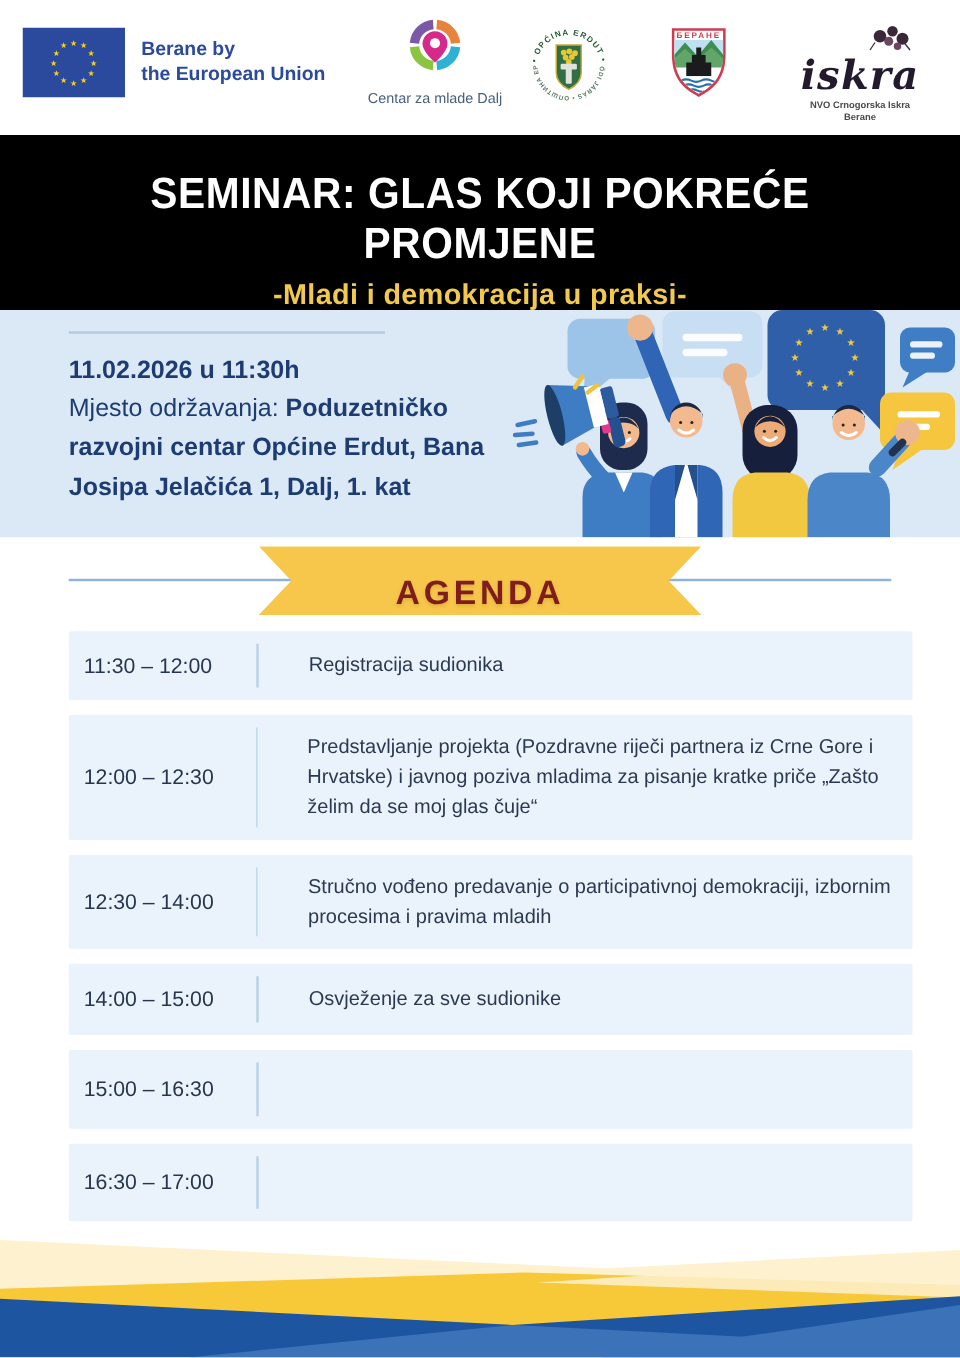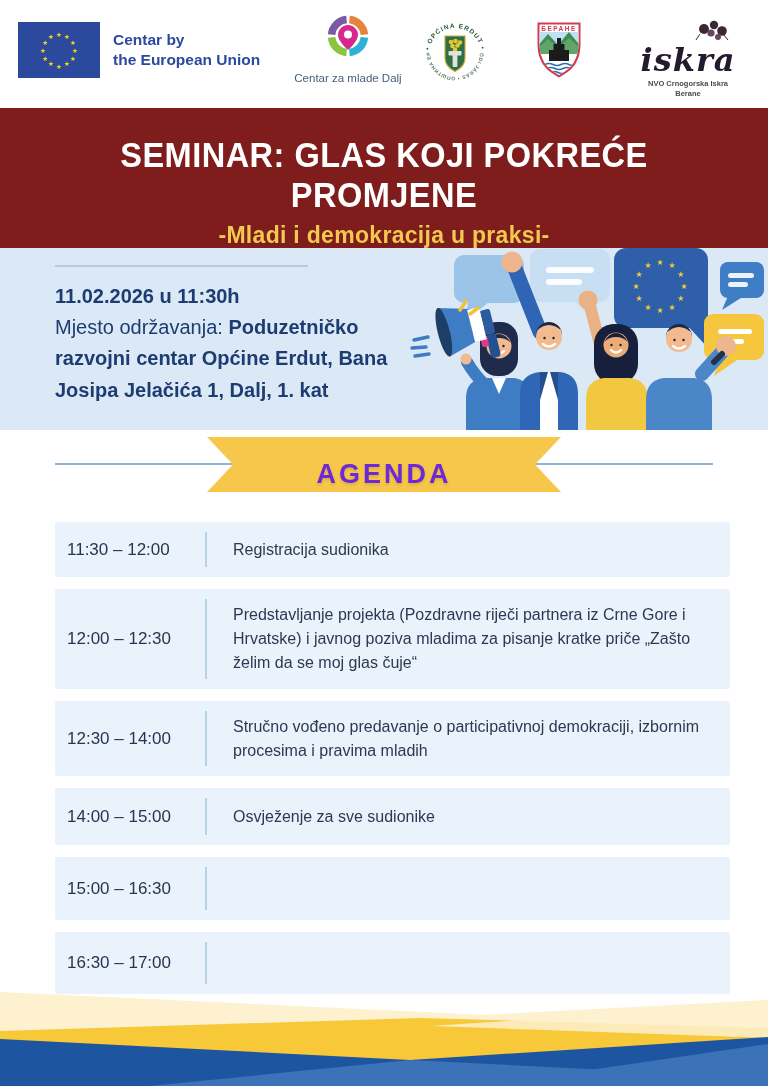--- a/index.html
+++ b/index.html
@@ -13,45 +13,45 @@
   .eu-text{color:#2b4a9c;font-weight:bold;font-size:15.5px;line-height:1.3;}
   .centar{position:absolute;left:278px;top:13px;width:140px;text-align:center;}
   .centar-label{font-size:11.5px;color:#47607a;margin-top:9px;white-space:nowrap;font-weight:normal;}
   .erdut{position:absolute;left:421px;top:18px;}
   .berane{position:absolute;left:536px;top:19px;}
   .iskra{position:absolute;left:626px;top:20px;width:124px;text-align:center;}
   .iskra-word{font-family:"DejaVu Serif",serif;font-style:italic;font-weight:bold;
     font-size:32px;color:#241a2e;letter-spacing:1px;margin-top:24px;line-height:1;}
   .iskra-sub{font-size:7.5px;font-weight:bold;color:#4a4a4a;line-height:1.35;margin-top:3px;}
   
-  .banner{height:140px;background:#7f1d1d;text-align:center;}
+  .banner{height:140px;background:#000000;text-align:center;}
   .banner-title{margin:0;padding-top:27px;font-size:35px;font-weight:800;color:#ffffff;}
   .banner-title span{display:inline-block;transform:scaleX(0.93);letter-spacing:0.5px;}
   .banner-subtitle{margin-top:7px;font-size:23px;font-weight:bold;color:#f2c94f;letter-spacing:0.3px;}
   
   .details{position:relative;height:182px;background:#dbe8f6;}
   .details-rule{position:absolute;left:55px;top:17px;width:253px;height:2px;background:#b7cbdf;}
   .details-text{position:absolute;left:55px;top:33px;width:342px;
     font-size:20px;color:#1d3c72;line-height:1.56;}
   .details-text b{font-weight:bold;}
   .illustration{position:absolute;right:2px;bottom:0;}
   
   .agenda-section{position:relative;padding-top:7px;background:#fff;}
   .ribbon-row{position:relative;height:56px;}
   .ribbon-line{position:absolute;left:55px;right:55px;top:26px;height:2px;background:#93b3d6;}
   .ribbon{position:absolute;left:207px;top:0;width:354px;height:55px;background:#f6c74b;
     display:flex;align-items:center;justify-content:center;
     clip-path:polygon(0 0,100% 0,calc(100% - 26px) 50%,100% 100%,0 100%,26px 50%);}
-  .ribbon-label{color:#6d28d9;font-weight:800;font-size:27px;letter-spacing:3px;
+  .ribbon-label{color:#7f1d1d;font-weight:800;font-size:27px;letter-spacing:3px;
     text-shadow:0 2px 3px rgba(176,128,22,0.35);margin-top:20px;}
-  .rows{margin:29px 38px 0 55px;}
+  .rows{margin:12px 38px 0 55px;}
   .row{display:flex;align-items:center;background:#eaf2fb;border-radius:2px;margin-bottom:12px;}
   .row .time{flex:0 0 138px;padding-left:12px;font-size:17px;color:#26364e;}
   .row .divider{width:2px;align-self:stretch;margin:10px 0;background:#b9d3e6;}
-  .row .activity{padding:10px 16px 10px 26px;font-size:16px;color:#2b3a52;line-height:1.5;
+  .row .activity{padding:10px 16px 10px 40px;font-size:16px;color:#2b3a52;line-height:1.5;
     white-space:pre-line;max-width:470px;}
   .r1{min-height:55px}.r2{min-height:100px}.r3{min-height:75px}
   .r4{min-height:57px}.r5{min-height:63px}.r6{min-height:62px}
   
   .waves{position:absolute;left:0;bottom:0;width:768px;height:104px;}
 </style>
 </head>
 <body>
 
 <div class="header">
@@ -68,21 +68,21 @@
           <text x="49" y="44.4">★</text>
         <text x="41" y="46.5">★</text>
           <text x="33" y="44.4">★</text>
           <text x="27.1" y="38.5">★</text>
         <text x="25" y="30.5">★</text>
           <text x="27.1" y="22.5">★</text>
           <text x="33" y="16.6">★</text>
       </g>
     </svg>
     <div class="eu-text">
-      <div>Centar by</div>
+      <div>Berane by</div>
       <div>the European Union</div>
     </div>
   </div>
 
   <div class="centar">
     <svg width="46" height="46" viewBox="0 0 46 46">
       <g fill="none" stroke-width="7.5" stroke-linecap="butt">
         <path d="M24.4,6.57 A16.5,16.5 0 0 1 39.4,21.6" stroke="#e8833b"></path>
         <path d="M39.4,24.4 A16.5,16.5 0 0 1 24.4,39.4" stroke="#2fb1d4"></path>
         <path d="M21.6,39.4 A16.5,16.5 0 0 1 6.57,24.4" stroke="#8bc540"></path>

